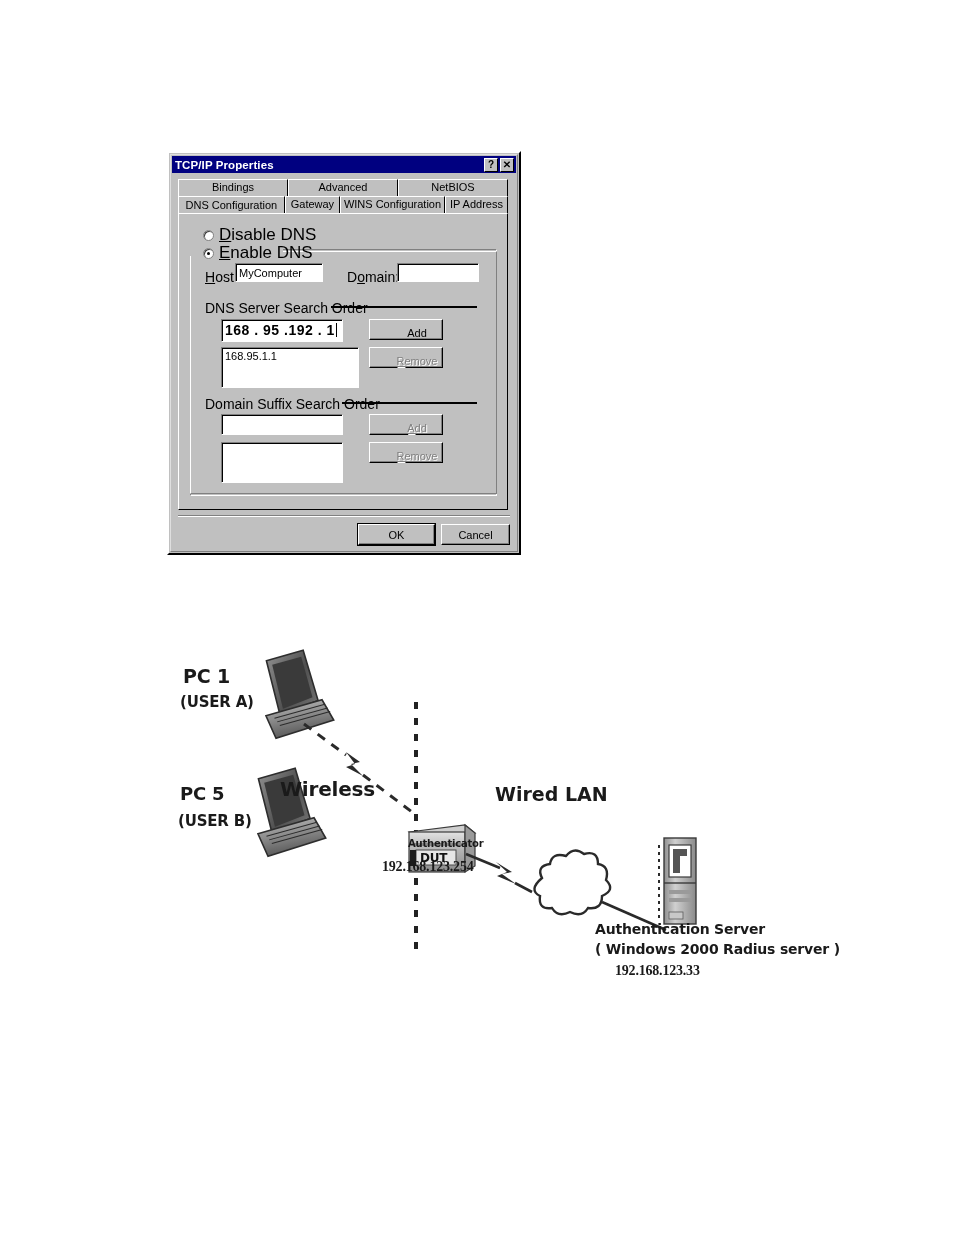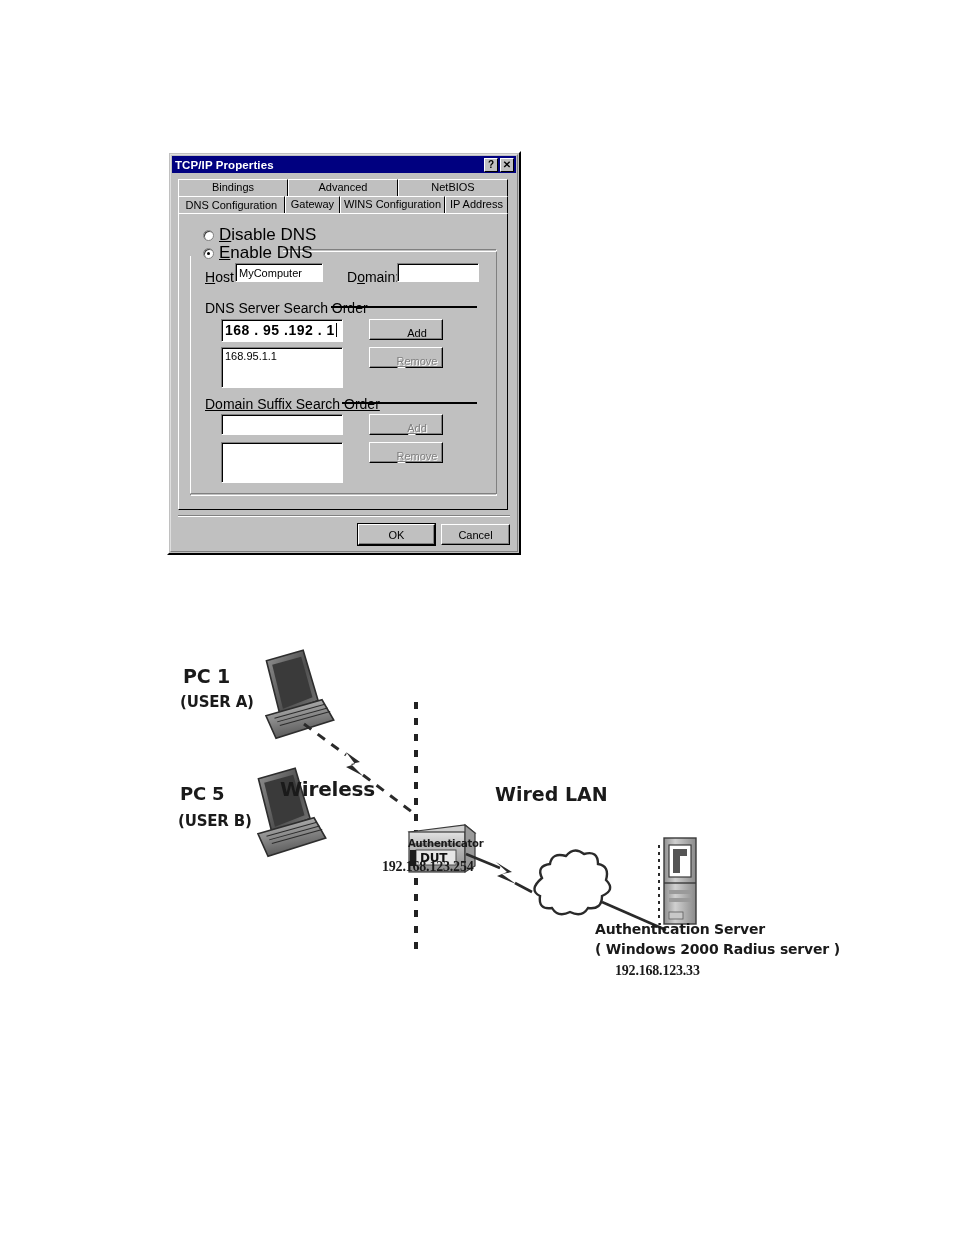--- a/index.html
+++ b/index.html
@@ -387,28 +387,28 @@
     <div class="field-label" style="left:26px; top:86px;">DNS Server Search Order</div>
     <div class="sep-line" style="left:152px; top:92px; width:146px;"></div>
 
     <div class="textbox ip" style="left:42px; top:105px; width:122px; height:23px;">
       <span>168 . 95 .192 . 1</span><span class="caret"></span>
     </div>
     <div class="btn" style="left:190px; top:105px; width:74px; height:21px;">
       <span><span class="u">A</span>dd</span>
     </div>
 
-    <div class="listbox" style="left:42px; top:133px; width:122px; height:41px;">
+    <div class="listbox" style="left:42px; top:133px; width:138px; height:41px;">
       <div>168.95.1.1</div>
     </div>
     <div class="btn disabled" style="left:190px; top:133px; width:74px; height:21px;">
       <span><span class="u">R</span>emove</span>
     </div>
 
-    <div class="field-label" style="left:26px; top:182px;text-decoration:underline;">Domain Suffix Search Order</div>
+    <div class="field-label" style="left:26px; top:182px;">Domain Suffix Search Order</div>
     <div class="sep-line" style="left:163px; top:188px; width:135px;"></div>
 
     <div class="textbox" style="left:42px; top:200px; width:122px; height:21px;"></div>
     <div class="btn disabled" style="left:190px; top:200px; width:74px; height:21px;">
       <span><span class="u">A</span>dd</span>
     </div>
 
     <div class="listbox" style="left:42px; top:228px; width:122px; height:41px;"></div>
     <div class="btn disabled" style="left:190px; top:228px; width:74px; height:21px;">
       <span><span class="u">R</span>emove</span>

